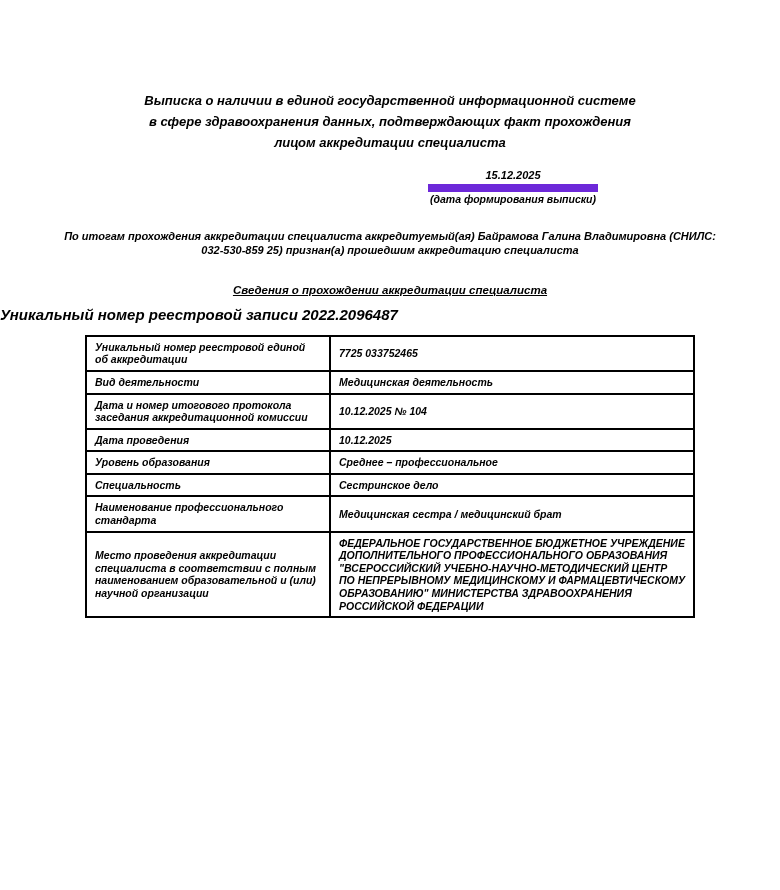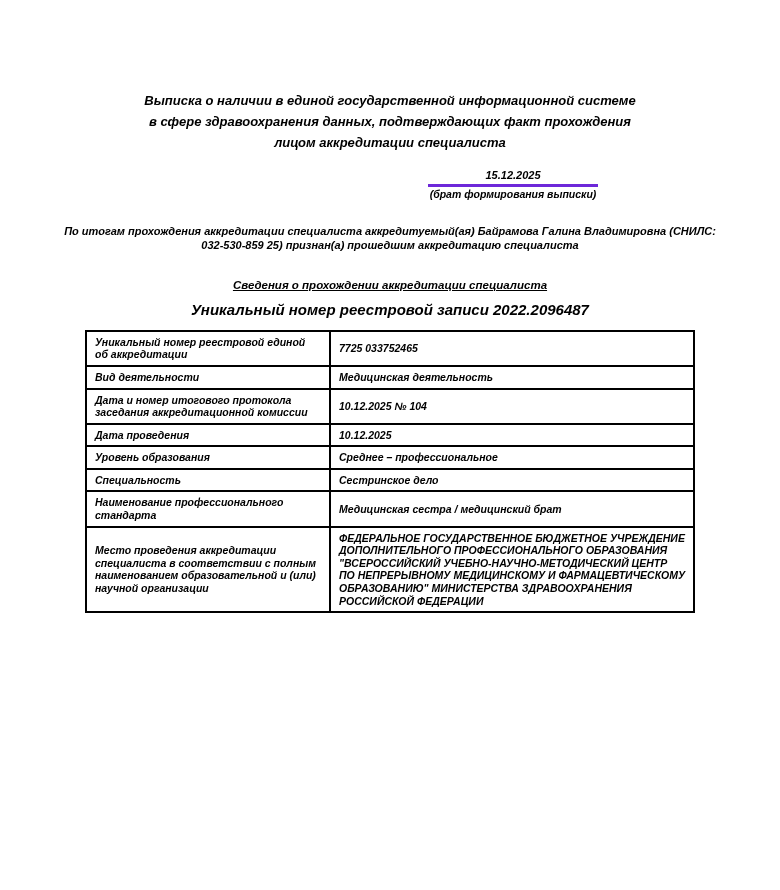--- a/index.html
+++ b/index.html
@@ -32,21 +32,21 @@
   }
   .date-block {
     width: 170px;
     margin: 16px 182px 0 auto;
     text-align: center;
   }
   .date-value {
     display: block;
     font-size: 11px;
     padding-bottom: 3px;
-    border-bottom: 3px solid #6d28d9;
+    border-bottom: 8px solid #6d28d9;
   }
   .date-caption {
     display: block;
     font-size: 10.5px;
     padding-top: 1px;
     white-space: nowrap;
   }
   .statement {
     width: 665px;
     margin: 24px auto 3px auto;
@@ -55,21 +55,20 @@
     line-height: 1.3;
   }
   .section-heading {
     margin: 26px auto 0 auto;
     text-align: center;
     font-size: 11.5px;
     text-decoration: underline;
   }
   .registry-heading {
     margin: 10px auto 0 auto;
-    text-align: center;
     font-size: 15px;
   }
   table.acc-table {
     width: 604px;
     margin: 12px auto 0 auto;
     border-collapse: collapse;
     table-layout: fixed;
   }
   table.acc-table td {
     border: 2px solid #000000;
@@ -83,21 +82,21 @@
 </style>
 </head>
 <body>
 
 <div class="page">
 
   <div class="doc-title">Выписка о наличии в единой государственной информационной системе в сфере здравоохранения данных, подтверждающих факт прохождения лицом аккредитации специалиста</div>
 
   <div class="date-block">
     <span class="date-value">15.12.2025</span>
-    <span class="date-caption">(брат формирования выписки)</span>
+    <span class="date-caption">(дата формирования выписки)</span>
   </div>
 
   <div class="statement">По итогам прохождения аккредитации специалиста аккредитуемый(ая) Байрамова Галина Владимировна (СНИЛС: 032-530-859 25) признан(а) прошедшим аккредитацию специалиста</div>
 
   <div class="section-heading">Сведения о прохождении аккредитации специалиста</div>
 
   <div class="registry-heading">Уникальный номер реестровой записи 2022.2096487</div>
 
   <table class="acc-table">
     <tbody>

